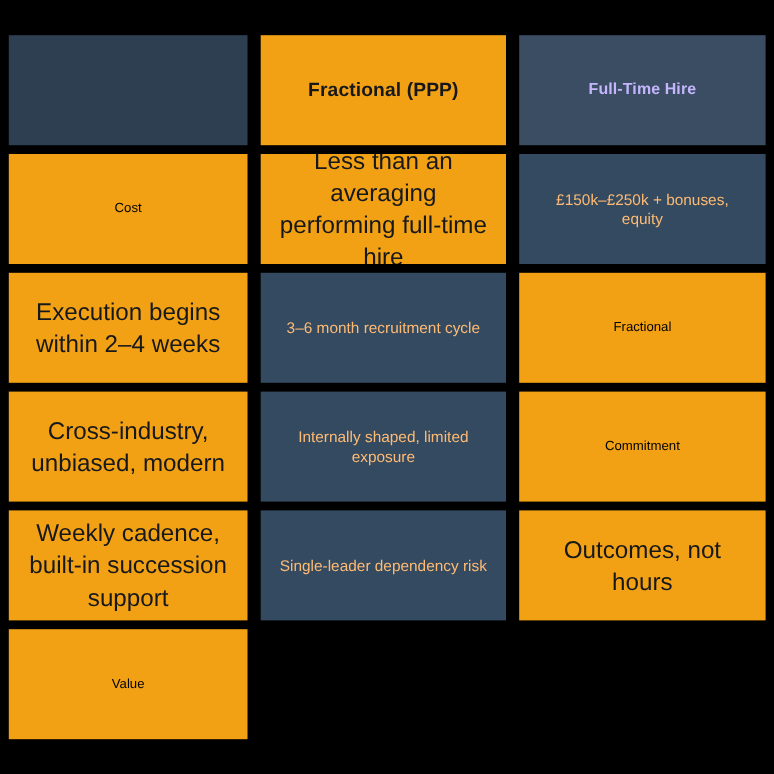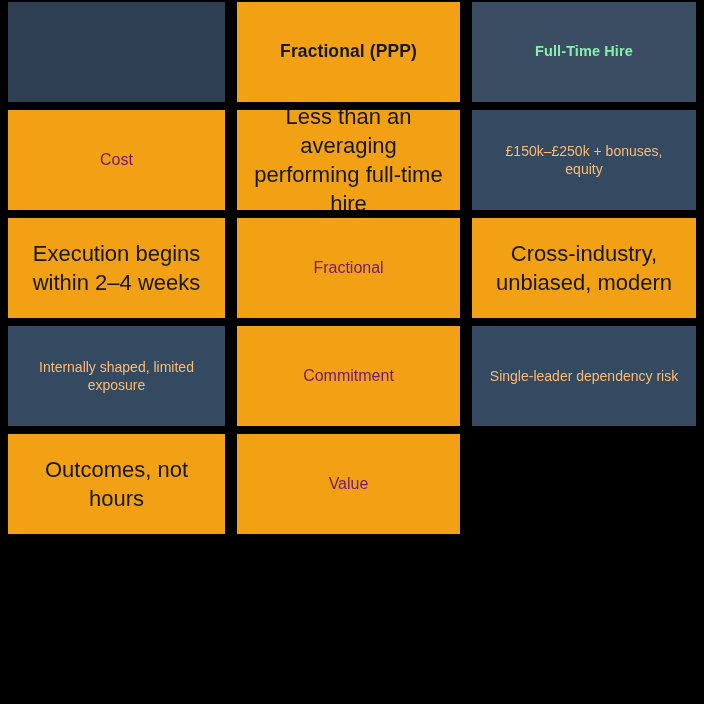--- a/index.html
+++ b/index.html
@@ -11,21 +11,21 @@
     overflow: hidden;
   }
   body {
     font-family: "Liberation Sans", sans-serif;
     -webkit-font-smoothing: antialiased;
   }
 
   .comparison-table {
     position: absolute;
     left: 8px;
-    top: 2px;
+    top: 32px;
     width: 688px;
     display: grid;
     grid-template-columns: 217px 223px 224px;
     grid-auto-rows: 100px;
     column-gap: 12px;
     row-gap: 8px;
   }
 
   .cell {
     display: flex;
@@ -44,31 +44,31 @@
   }
   .cell.hdr-orange {
     background: #F2A114;
     color: #16181c;
     font-weight: bold;
     font-size: 17.5px;
     letter-spacing: 0.1px;
   }
   .cell.hdr-navy {
     background: #3A4D63;
-    color: #86efac;
+    color: #c4b5fd;
     font-weight: bold;
     font-size: 14.5px;
     letter-spacing: 0.1px;
   }
 
   
   .cell.label {
     background: #F2A114;
-    color: #701a75;
-    font-size: 16px;
+    color: #000000;
+    font-size: 12px;
     font-weight: normal;
   }
   .cell.frac {
     background: #F2A114;
     color: #16181c;
     font-size: 22px;
     font-weight: normal;
   }
   .cell.fulltime {
     background: #344A60;
@@ -101,33 +101,39 @@
   <div class="cell frac">
     <span>Less than an averaging performing full-time hire</span>
   </div>
   <div class="cell fulltime">
     <span>£150k–£250k + bonuses, equity</span>
   </div>
 
   <div class="cell frac">
     <span>Execution begins within 2–4 weeks</span>
   </div>
+  <div class="cell fulltime">
+    <span>3–6 month recruitment cycle</span>
+  </div>
 
   <div class="cell label">
     <span>Fractional</span>
   </div>
   <div class="cell frac">
     <span>Cross-industry, unbiased, modern</span>
   </div>
   <div class="cell fulltime">
     <span>Internally shaped, limited exposure</span>
   </div>
 
   <div class="cell label">
     <span>Commitment</span>
+  </div>
+  <div class="cell frac">
+    <span>Weekly cadence, built-in succession support</span>
   </div>
   <div class="cell fulltime">
     <span>Single-leader dependency risk</span>
   </div>
 
   <div class="cell frac">
     <span>Outcomes, not hours</span>
   </div>
   <div class="cell label">
     <span>Value</span>

